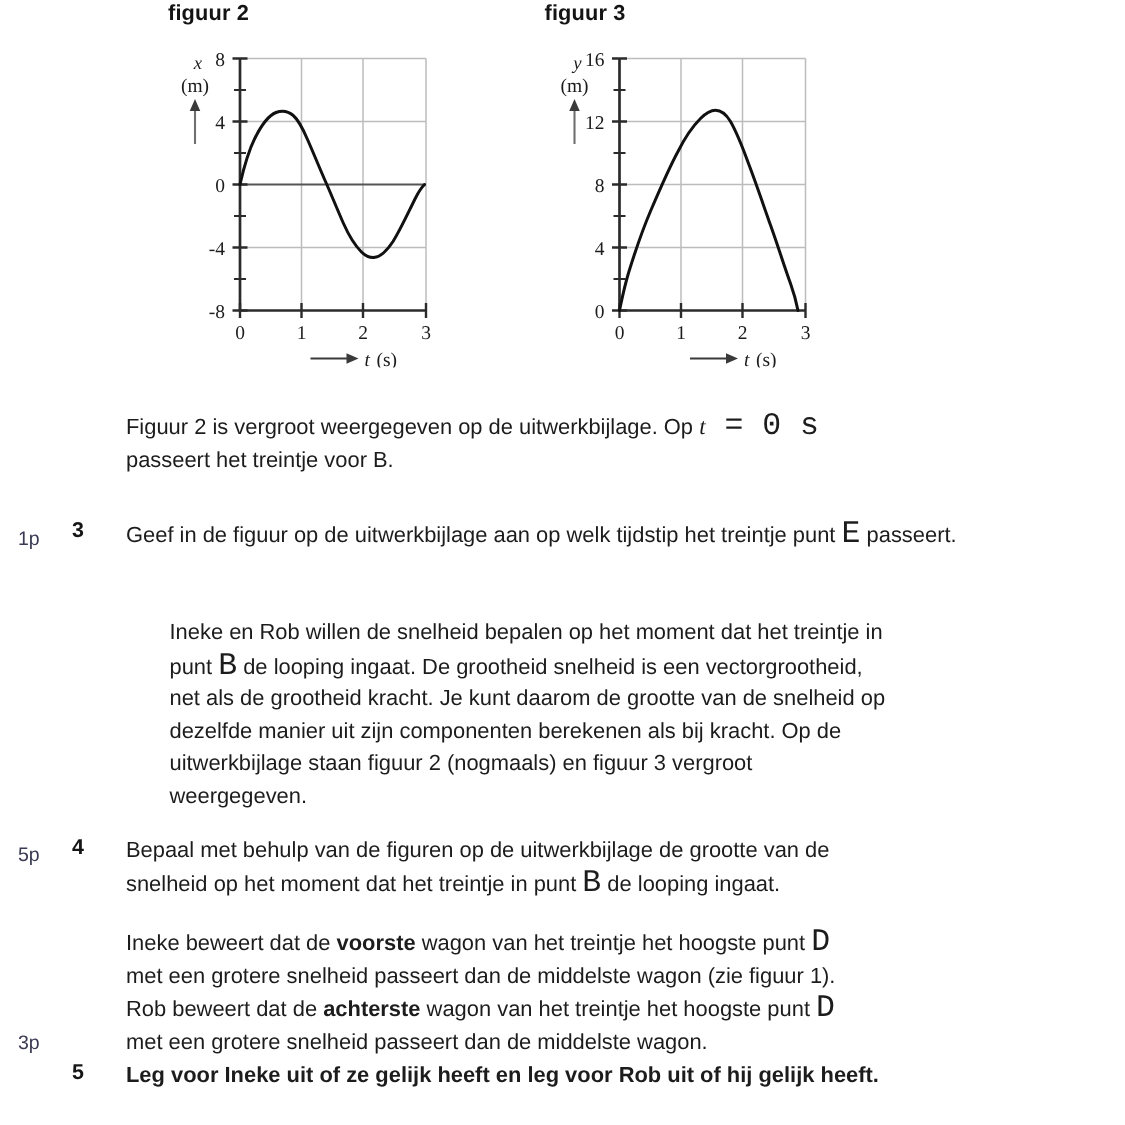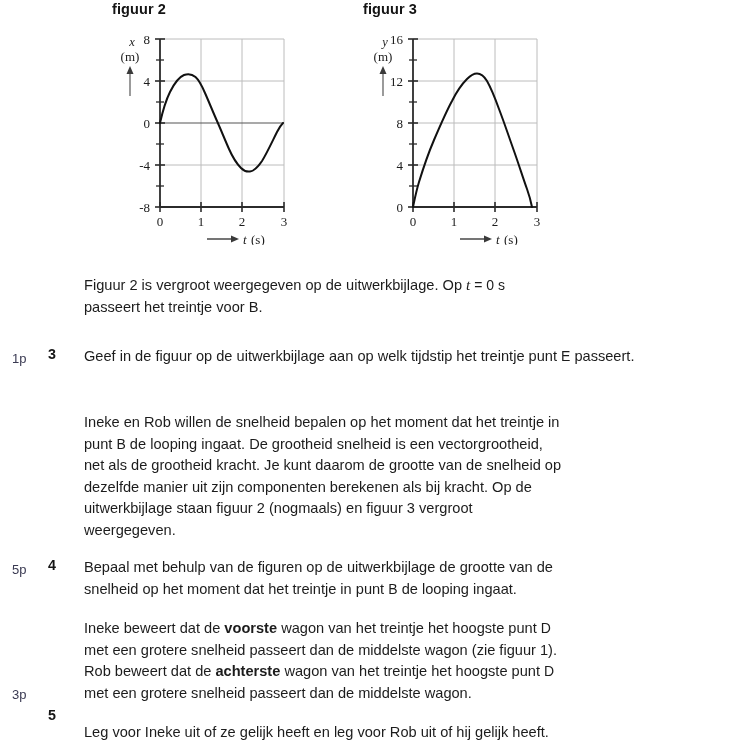--- a/index.html
+++ b/index.html
@@ -67,22 +67,22 @@
   }
   .qnum-num {
     position: absolute;
     left: 48px;
     width: 22px;
     font-size: 14.3px;
     font-weight: bold;
     color: #151515;
   }
   .serif {
-    font-family: Liberation Sans, sans-serif;
-    font-size: 14px;
+    font-family: Liberation Mono, monospace;
+    font-size: 21px;
   }
   .ital {
     font-family: "Liberation Serif", serif;
     font-style: italic;
     font-size: 15.4px;
   }
   b.strong { font-weight: bold; }
 </style>
 </head>
 <body>
@@ -250,21 +250,21 @@
   <span>Figuur 2 is vergroot weergegeven op de uitwerkbijlage. Op </span><span class="ital">t</span><span class="serif"> = 0 s</span><br>
   <span>passeert het treintje voor B.</span>
 </div>
 
 <div class="qnum-points" style="top:351px;">1p</div>
 <div class="qnum-num" style="top:346px;">3</div>
 <div class="para" style="top:346px;">
   <span>Geef in de figuur op de uitwerkbijlage aan op welk tijdstip het treintje punt </span><span class="serif">E</span><span> passeert.</span>
 </div>
 
-<div class="para" style="top:412px;">
+<div class="para" style="top:412px;margin-left:29px;">
   <span>Ineke en Rob willen de snelheid bepalen op het moment dat het treintje in</span><br>
   <span>punt </span><span class="serif">B</span><span> de looping ingaat. De grootheid snelheid is een vectorgrootheid,</span><br>
   <span>net als de grootheid kracht. Je kunt daarom de grootte van de snelheid op</span><br>
   <span>dezelfde manier uit zijn componenten berekenen als bij kracht. Op de</span><br>
   <span>uitwerkbijlage staan figuur 2 (nogmaals) en figuur 3 vergroot</span><br>
   <span>weergegeven.</span>
 </div>
 
 <div class="qnum-points" style="top:562px;">5p</div>
 <div class="qnum-num" style="top:557px;">4</div>
@@ -275,15 +275,15 @@
 
 <div class="para" style="top:618px;">
   <span>Ineke beweert dat de </span><b class="strong">voorste</b><span> wagon van het treintje het hoogste punt </span><span class="serif">D</span><br>
   <span>met een grotere snelheid passeert dan de middelste wagon (zie figuur 1).</span><br>
   <span>Rob beweert dat de </span><b class="strong">achterste</b><span> wagon van het treintje het hoogste punt </span><span class="serif">D</span><br>
   <span>met een grotere snelheid passeert dan de middelste wagon.</span>
 </div>
 
 <div class="qnum-points" style="top:687px;">3p</div>
 <div class="qnum-num" style="top:707px;">5</div>
-<div class="para" style="top:722px;">
+<div class="para" style="top:707px;font-weight:bold;">
   <span>Leg voor Ineke uit of ze gelijk heeft en leg voor Rob uit of hij gelijk heeft.</span>
 </div>
 
 </body></html>

